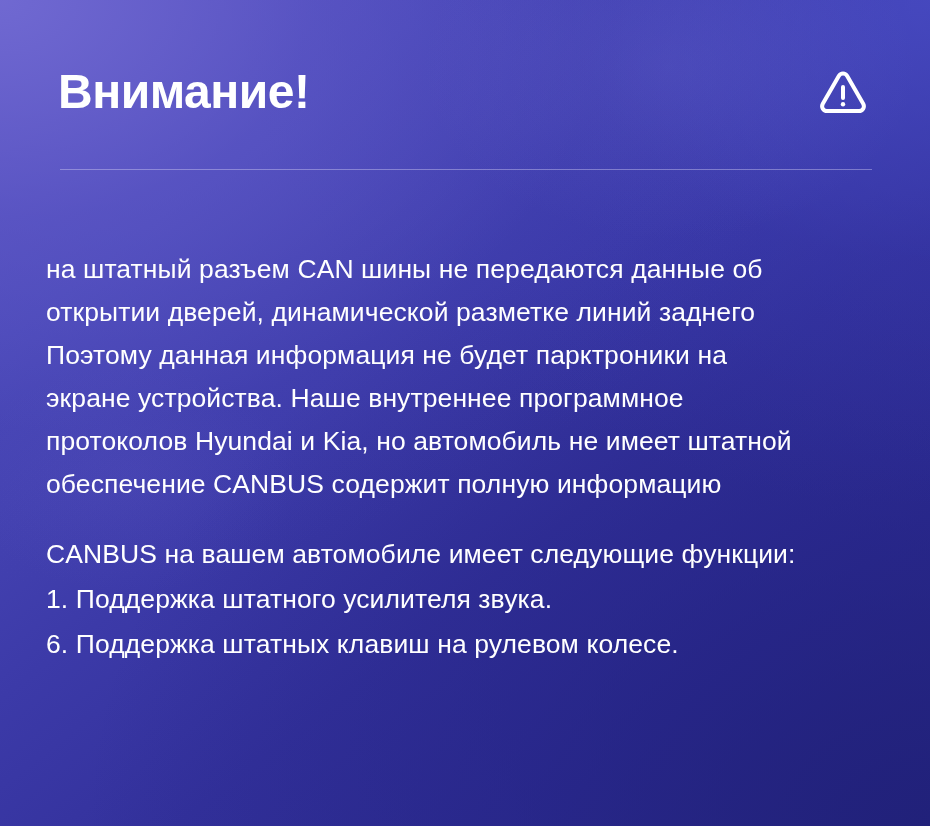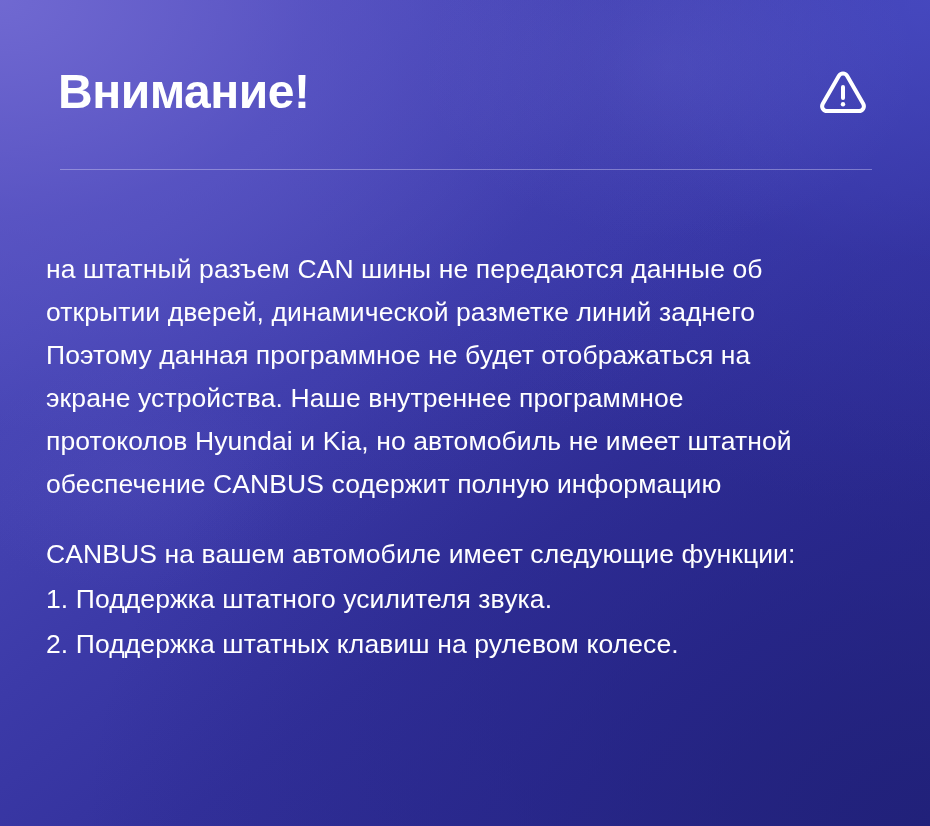--- a/index.html
+++ b/index.html
@@ -128,26 +128,26 @@
     </span>
   </div>
 
   <div class="layer divider"></div>
 
   <div class="layer body-block">
 
     <div>
       <div class="para-line">на штатный разъем CAN шины не передаются данные об</div>
       <div class="para-line">открытии дверей, динамической разметке линий заднего</div>
-      <div class="para-line">Поэтому данная программное не будет отображаться на</div>
+      <div class="para-line">Поэтому данная информация не будет парктроники на</div>
       <div class="para-line">экране устройства. Наше внутреннее программное</div>
       <div class="para-line">протоколов Hyundai и Kia, но автомобиль не имеет штатной</div>
       <div class="para-line">обеспечение CANBUS содержит полную информацию</div>
     </div>
 
     <div class="list-block">
       <div class="list-intro">CANBUS на вашем автомобиле имеет следующие функции:</div>
       <div class="list-item">1. Поддержка штатного усилителя звука.</div>
-      <div class="list-item">2. Поддержка штатных клавиш на рулевом колесе.</div>
+      <div class="list-item">6. Поддержка штатных клавиш на рулевом колесе.</div>
     </div>
 
   </div>
 </div>
 
 </body></html>

